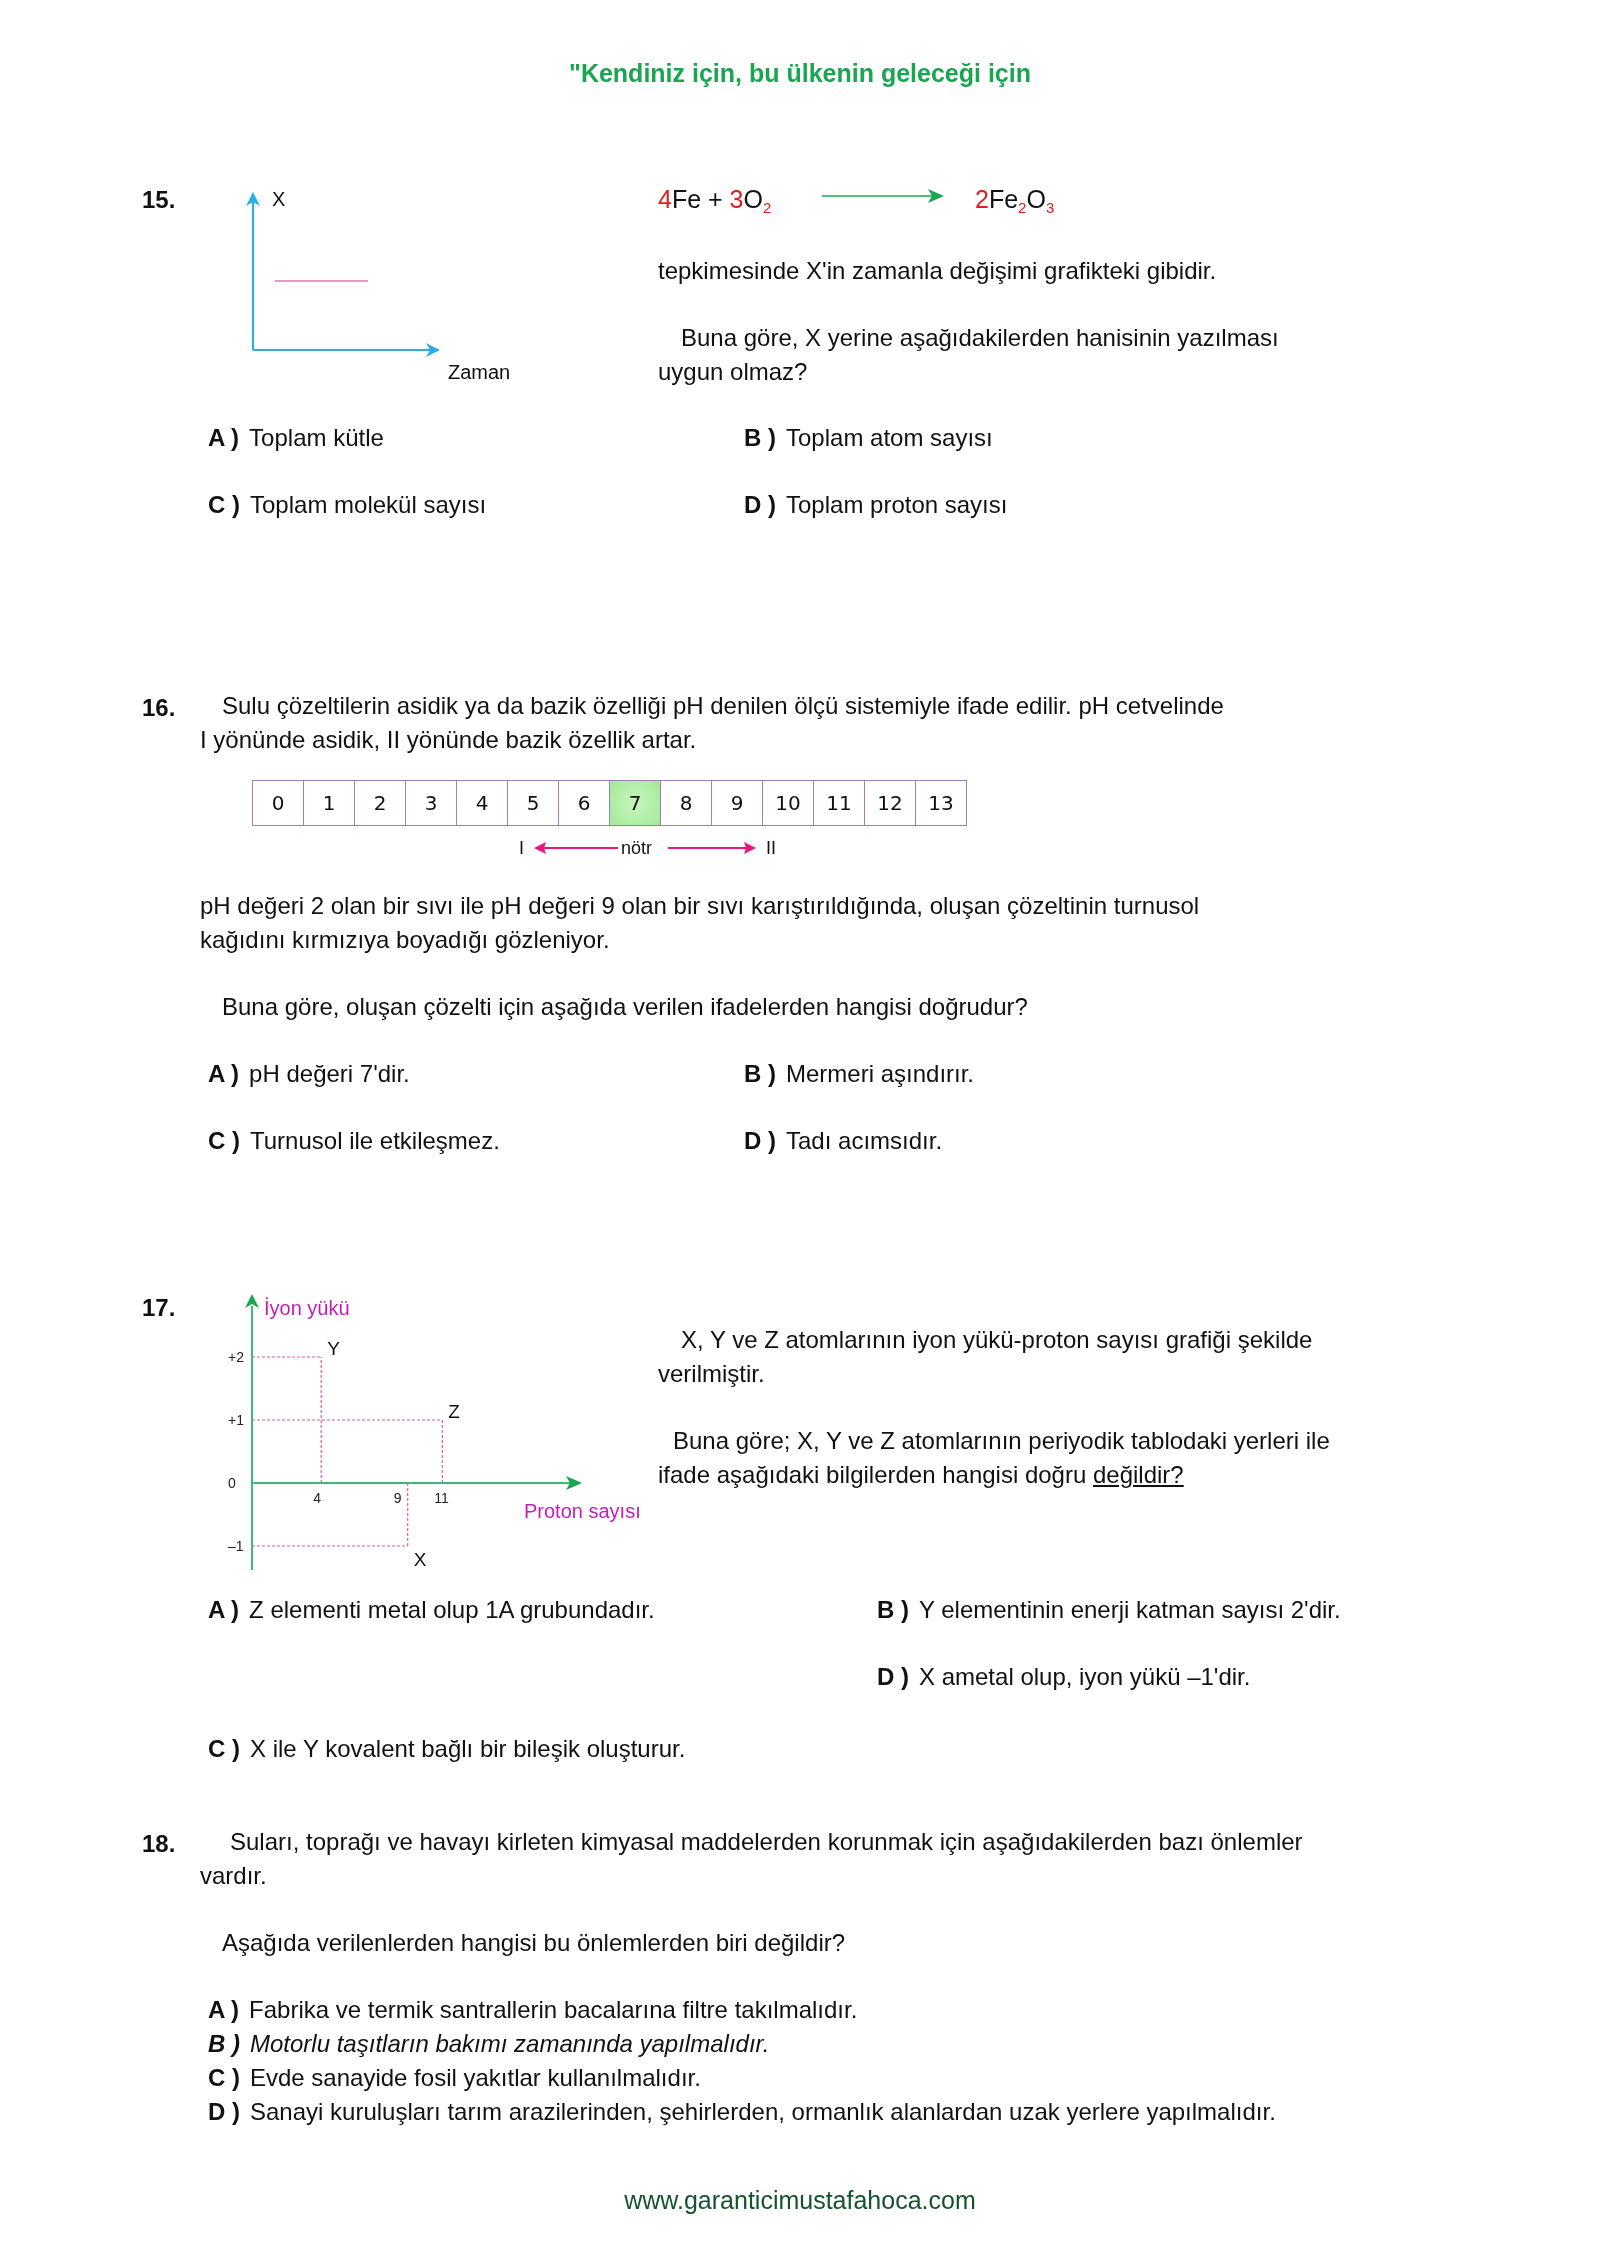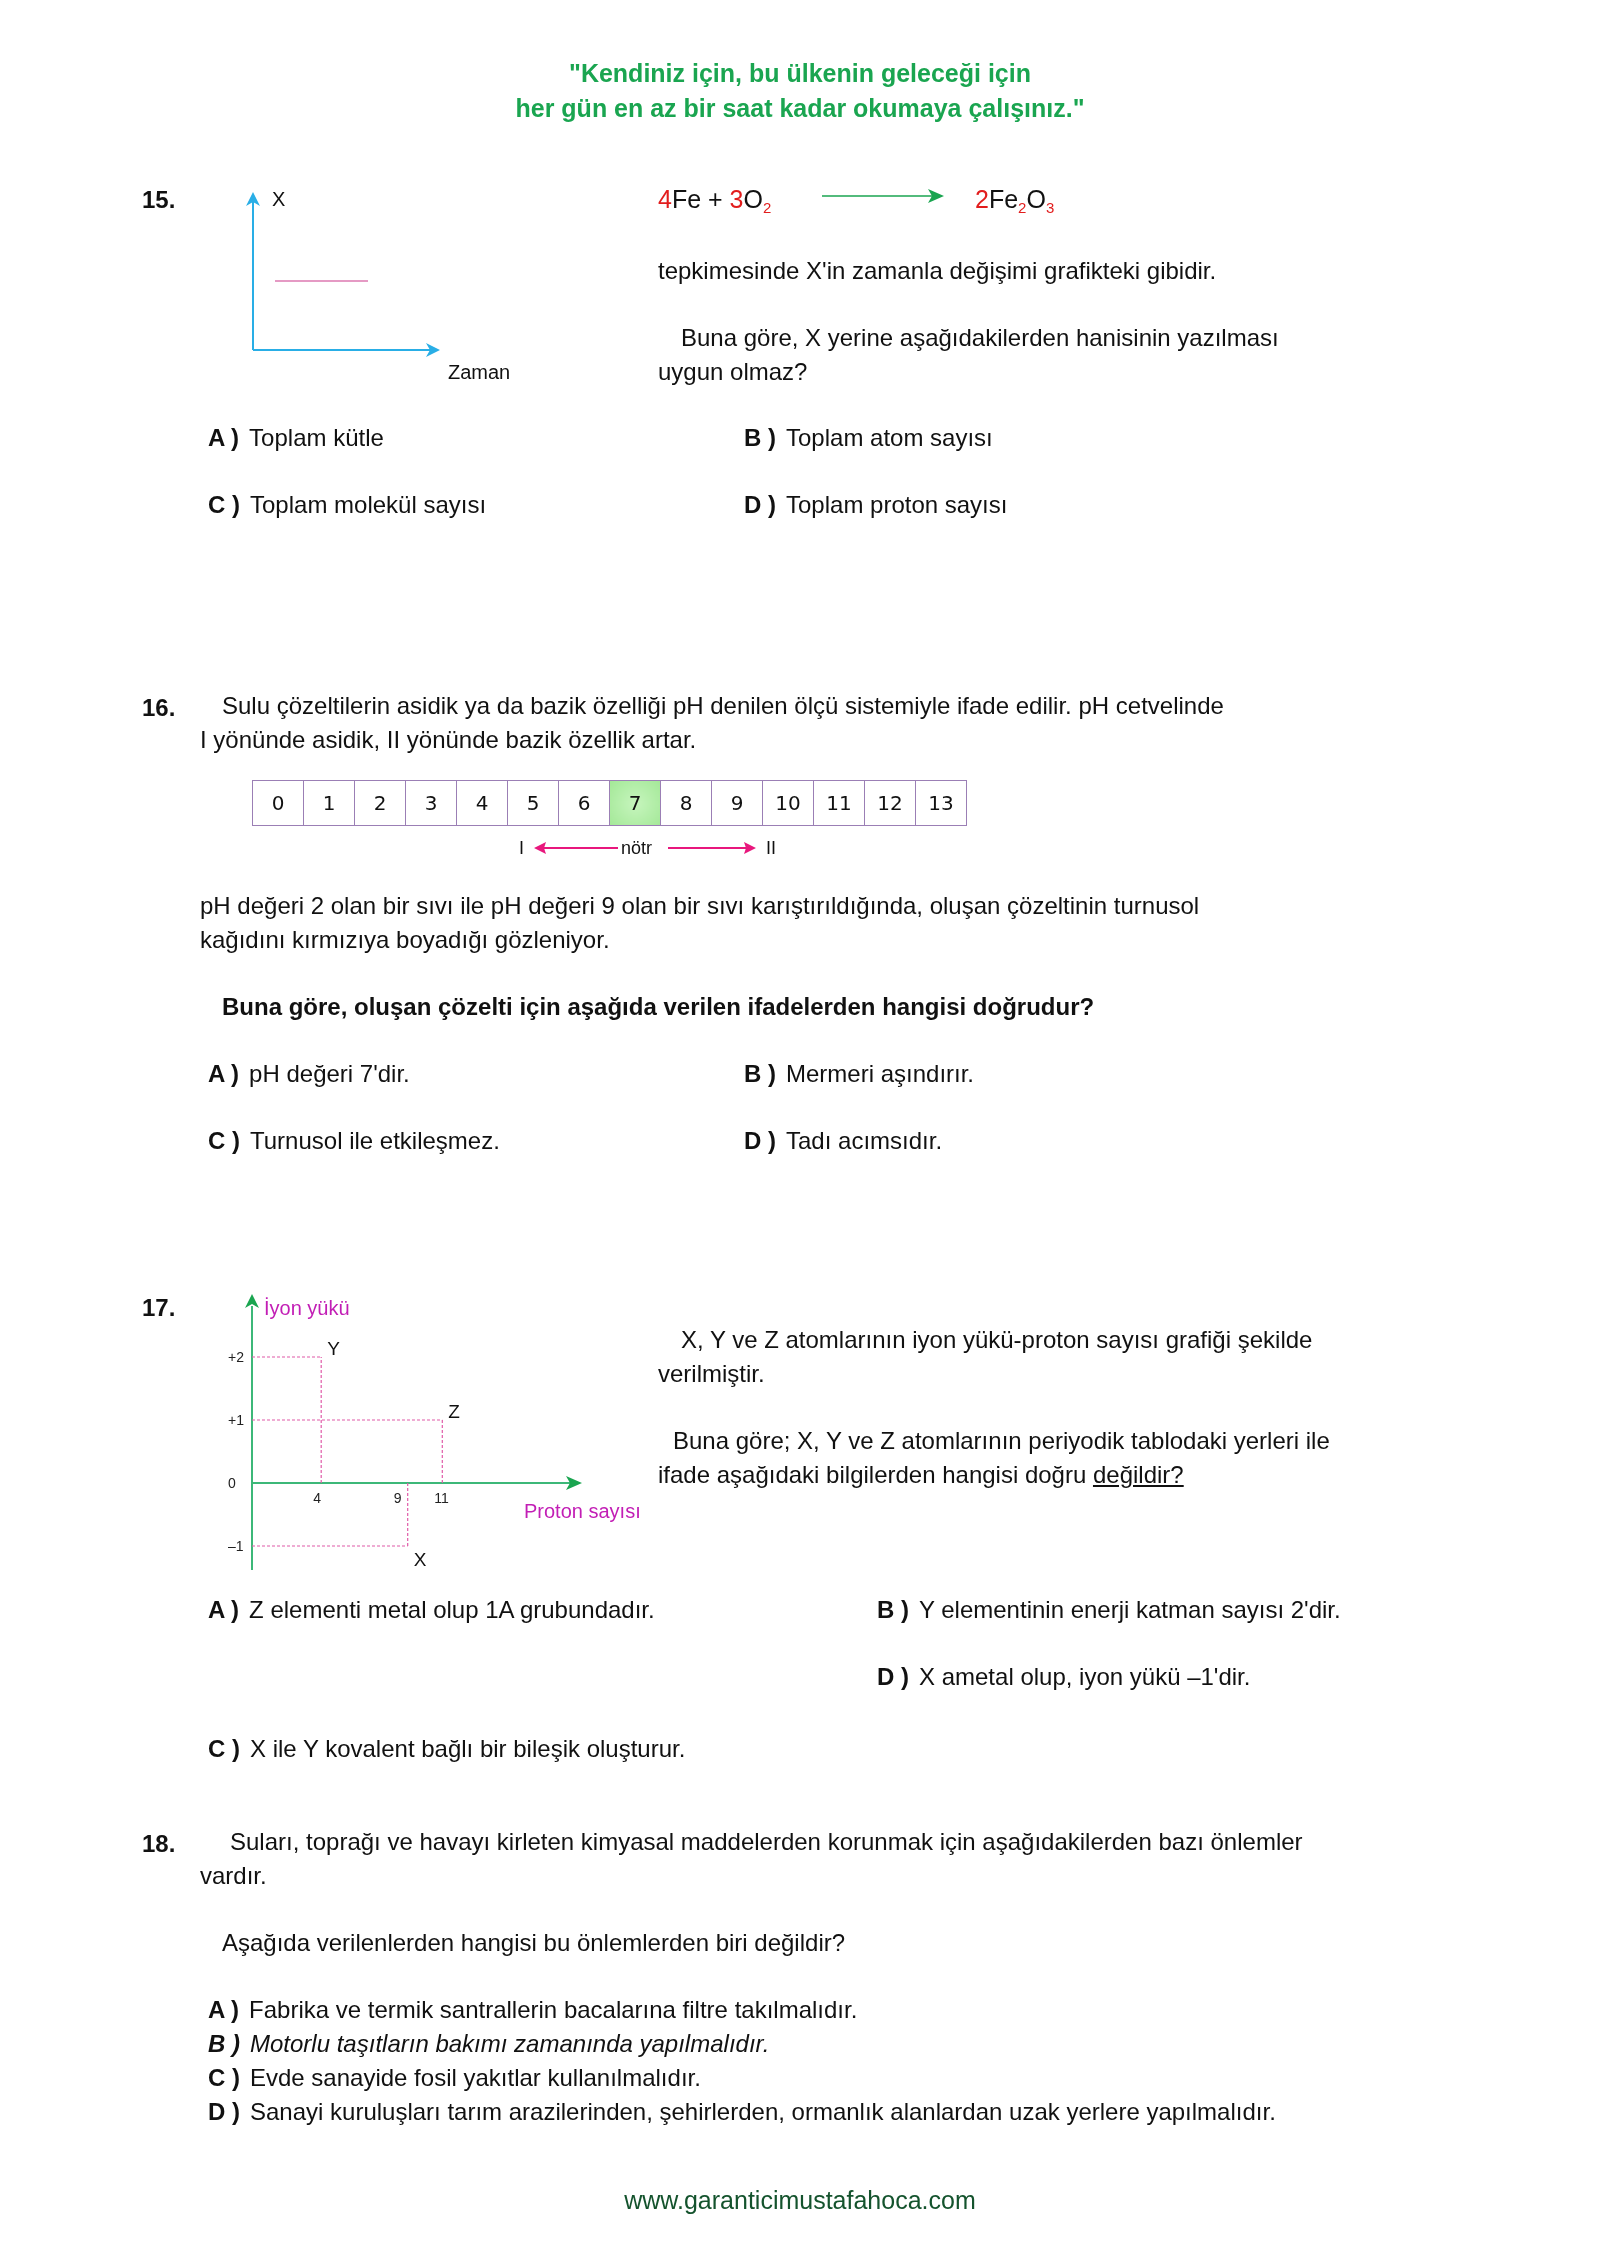--- a/index.html
+++ b/index.html
@@ -17,21 +17,20 @@
   svg text { font-family:"Liberation Sans", sans-serif; }
   .ph-table { left:252px; top:780px; border-collapse:collapse; }
   .ph-cell { width:50px; height:44px; border:1.5px solid #9b7fb5; text-align:center; font-size:20px; font-family:"DejaVu Sans", sans-serif; padding:0; }
   .ph-cell.neutral { background:radial-gradient(circle, #c6f5bd 0%, #a4e898 100%); }
 </style>
 </head>
 <body>
 
 <div class="abs motto">
   <div>"Kendiniz için, bu ülkenin geleceği için</div>
-  <div>her gün en az bir saat kadar okumaya çalışınız."</div>
 </div>
 
 <div class="abs qnum" style="left:142px;top:186px;">15.</div>
 
 <svg class="abs" style="left:240px;top:190px;" width="300" height="200">
   <line x1="13" y1="160" x2="13" y2="12" stroke="#29aee6" stroke-width="2"></line>
   <polygon points="13,2 6,16 13,12 20,16" fill="#29aee6"></polygon>
   <line x1="13" y1="160" x2="190" y2="160" stroke="#29aee6" stroke-width="2"></line>
   <polygon points="200,160 186,153 190,160 186,167" fill="#29aee6"></polygon>
   <line x1="35" y1="91" x2="128" y2="91" stroke="#e59ac4" stroke-width="2"></line>
@@ -89,21 +88,21 @@
   <polygon points="34,16 46,10 44,16 46,22" fill="#e8177d"></polygon>
   <line x1="42" y1="16" x2="118" y2="16" stroke="#e8177d" stroke-width="2"></line>
   <text x="121" y="22" font-size="18" fill="#111">nötr</text>
   <line x1="168" y1="16" x2="246" y2="16" stroke="#e8177d" stroke-width="2"></line>
   <polygon points="256,16 244,10 246,16 244,22" fill="#e8177d"></polygon>
   <text x="266" y="22" font-size="18" fill="#111">II</text>
 </svg>
 
 <div class="abs txt" style="left:200px;top:889px;">pH değeri 2 olan bir sıvı ile pH değeri 9 olan bir sıvı karıştırıldığında, oluşan çözeltinin turnusol</div>
 <div class="abs txt" style="left:200px;top:923px;">kağıdını kırmızıya boyadığı gözleniyor.</div>
-<div class="abs txt" style="left:222px;top:990px;font-weight:bold;">Buna göre, oluşan çözelti için aşağıda verilen ifadelerden hangisi doğrudur?</div>
+<div class="abs txt" style="left:222px;top:990px;">Buna göre, oluşan çözelti için aşağıda verilen ifadelerden hangisi doğrudur?</div>
 
 <div class="abs opt" style="left:208px;top:1057px;"><b>A )</b><span>pH değeri 7'dir.</span></div>
 <div class="abs opt" style="left:744px;top:1057px;"><b>B )</b><span>Mermeri aşındırır.</span></div>
 <div class="abs opt" style="left:208px;top:1124px;"><b>C )</b><span>Turnusol ile etkileşmez.</span></div>
 <div class="abs opt" style="left:744px;top:1124px;"><b>D )</b><span>Tadı acımsıdır.</span></div>
 
 <div class="abs qnum" style="left:142px;top:1294px;">17.</div>
 
 <svg class="abs" style="left:220px;top:1290px;" width="450" height="280" id="q17-svg">
   <line x1="32" y1="280" x2="32" y2="16" stroke="#3cb878" stroke-width="2"></line>

